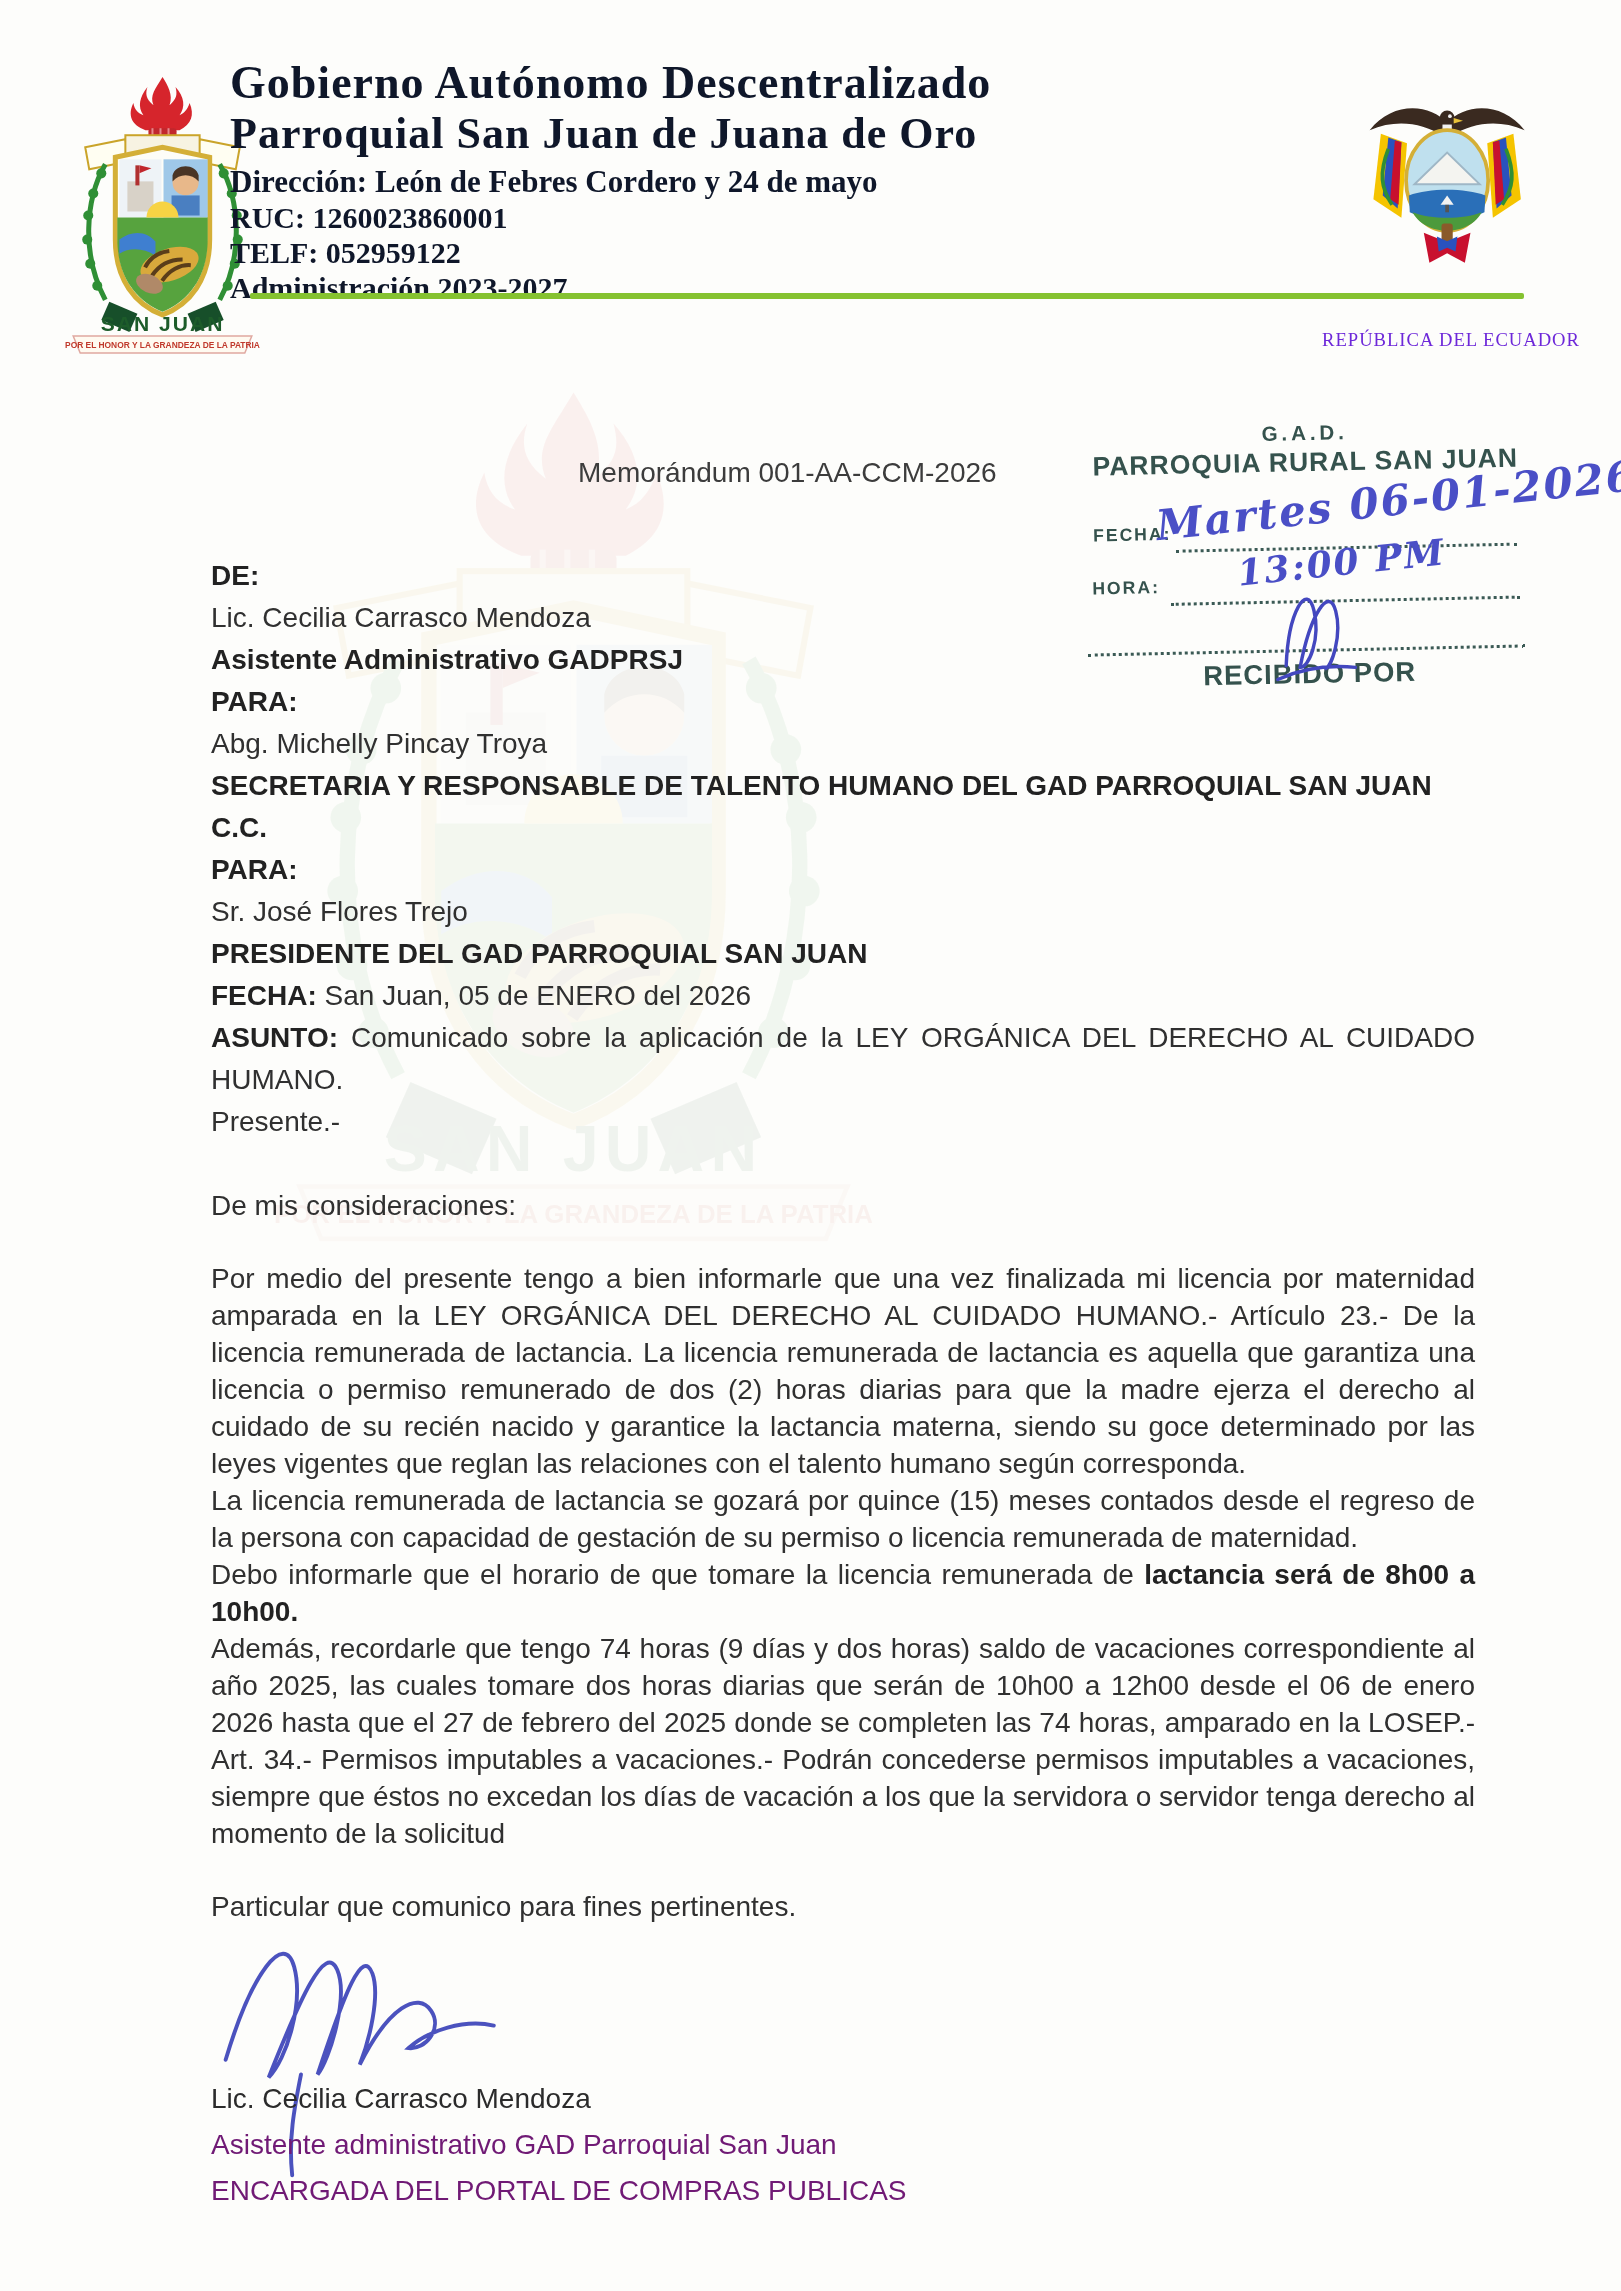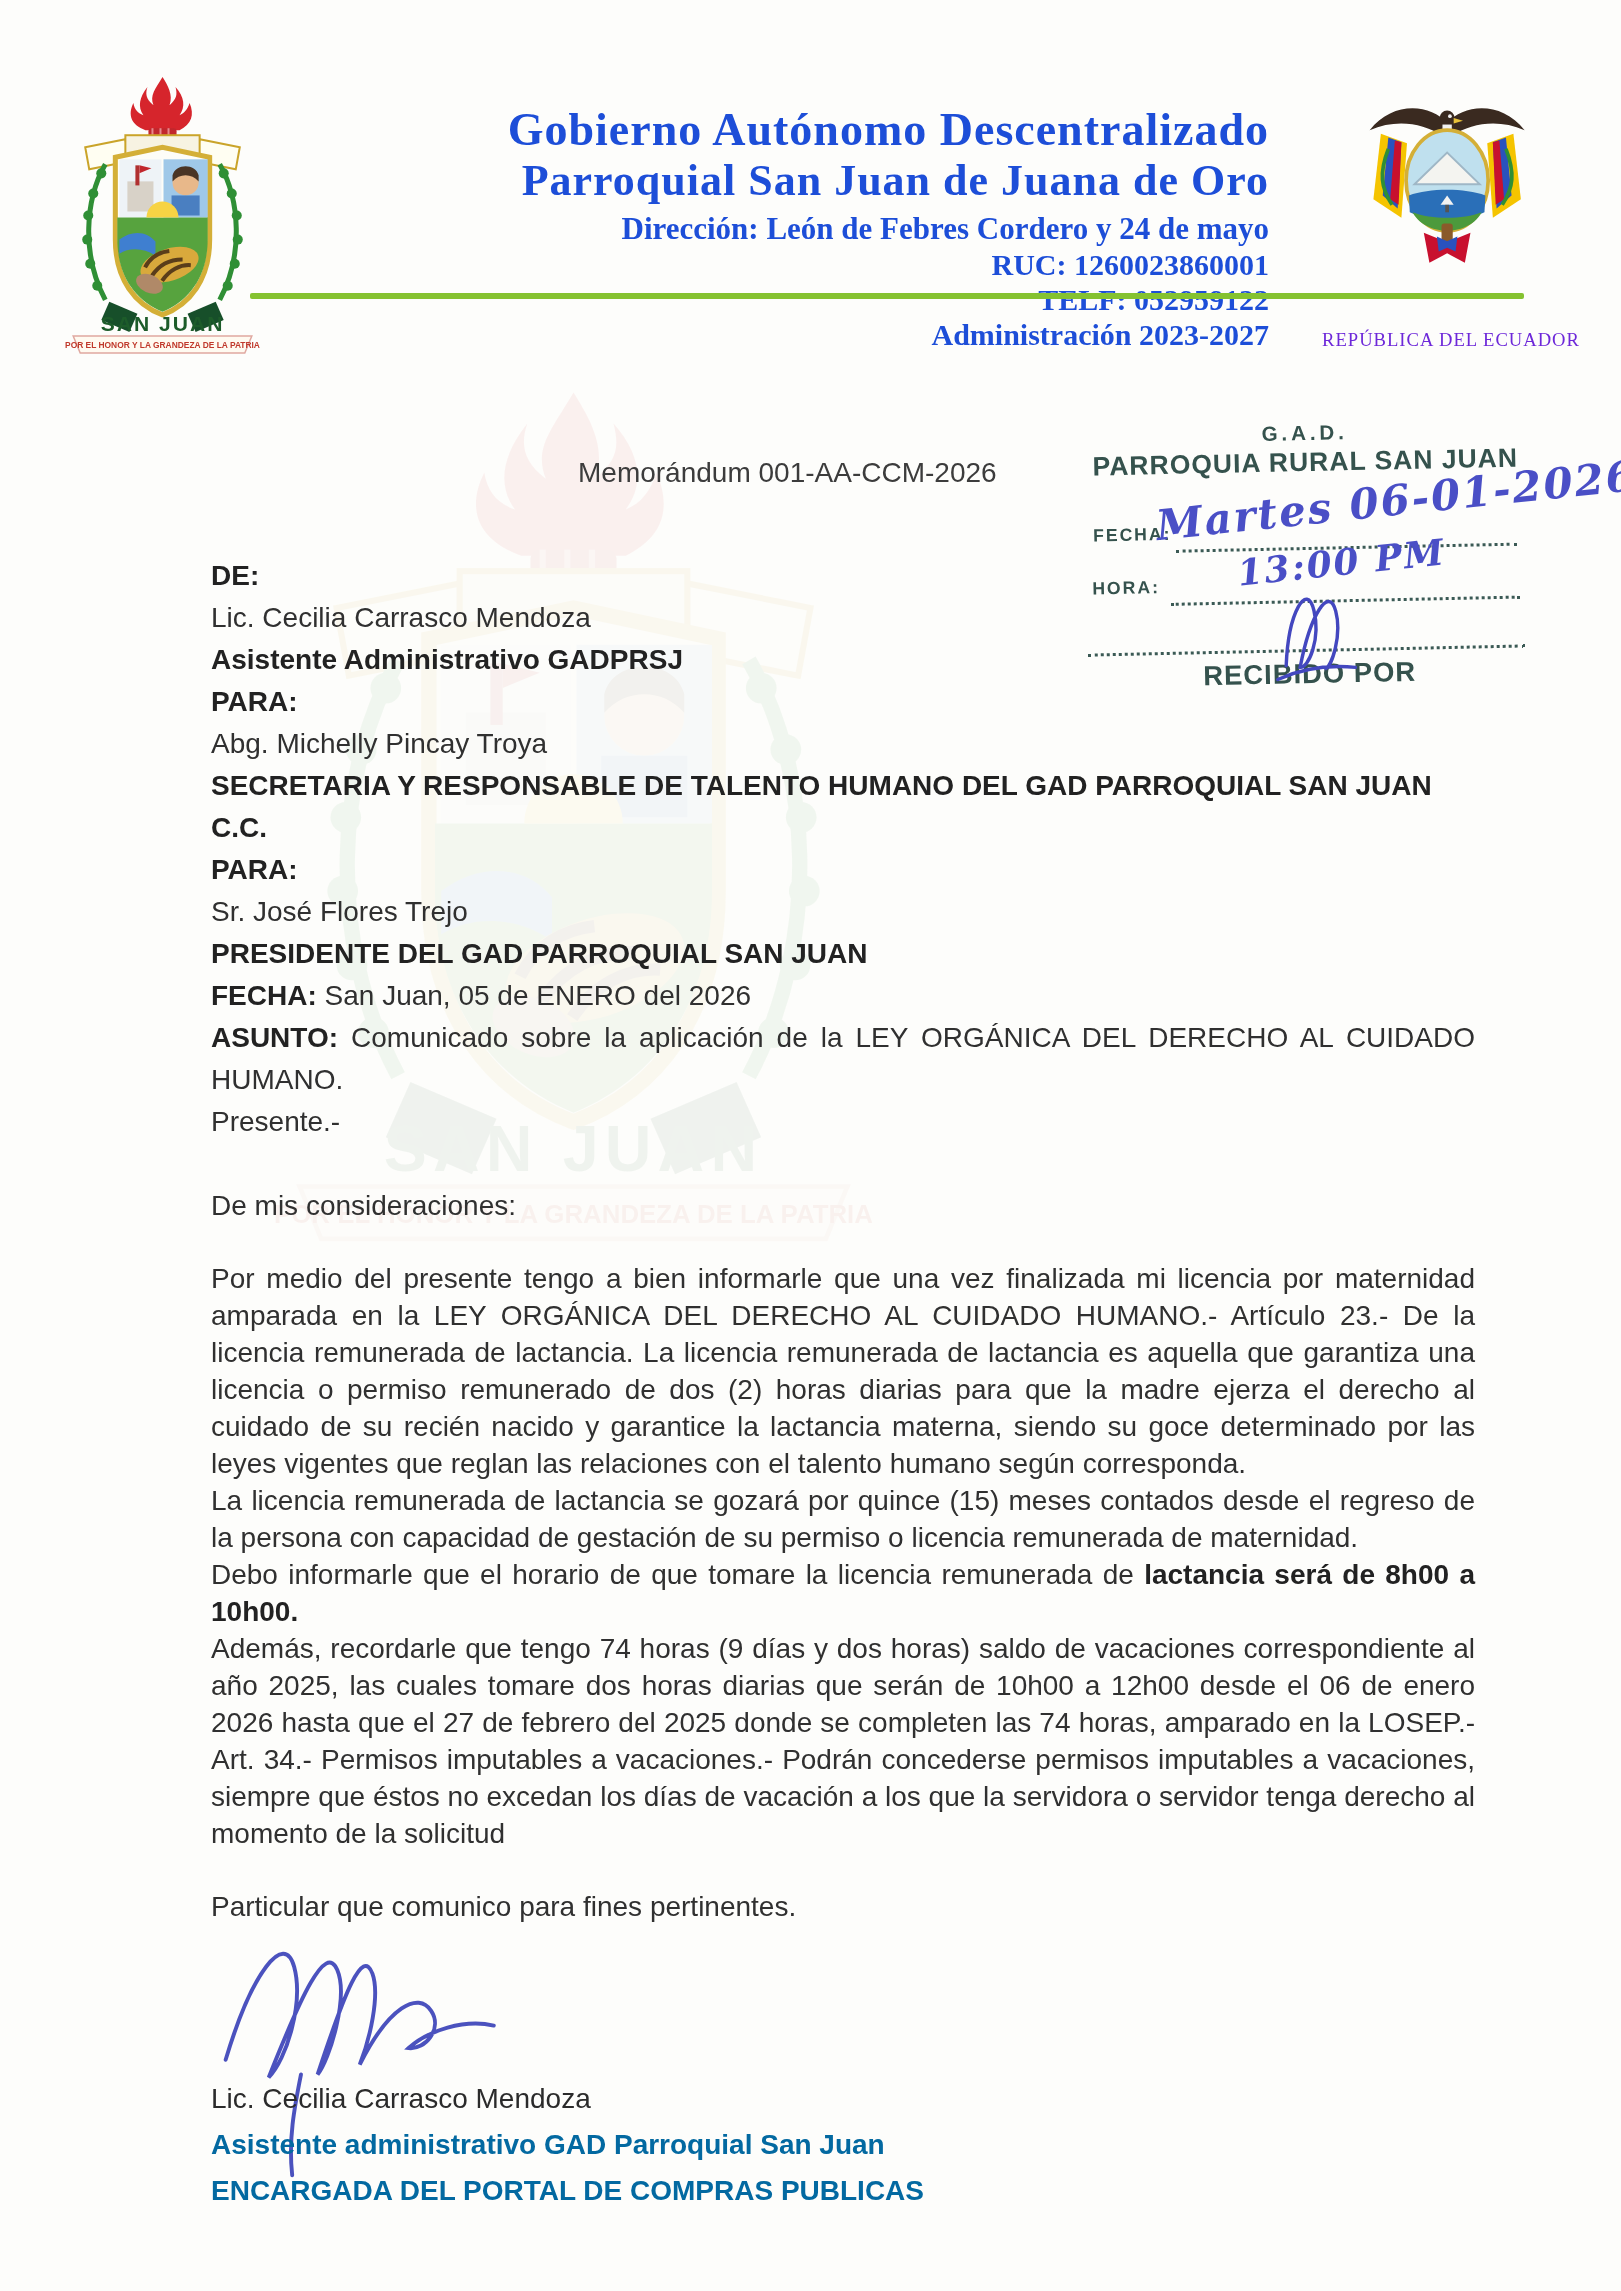--- a/index.html
+++ b/index.html
@@ -8,23 +8,23 @@
     width:1621px;height:2292px;
     margin:0 auto;
     background:#fdfdfb;
     overflow:hidden;
     font-family:"Liberation Sans", sans-serif;
     color:#2e2e2e;
   }
   
   .hdr-text{
     position:absolute;left:230px;top:57px;width:1039px;
-    text-align:right;
+    text-align:left;
     font-family:"Liberation Serif", serif;
-    color:#1d4ed8;font-weight:bold;margin-top:47px;
+    color:#0f172a;font-weight:bold;
   }
   .hdr-line1{font-size:46px;line-height:51px;letter-spacing:1px;}
   .hdr-line2{font-size:44px;line-height:51px;letter-spacing:1px;}
   .hdr-addr{font-size:31px;line-height:37px;margin-top:3.9px;}
   .hdr-small{font-size:30px;line-height:35px;}
   .hdr-divider{
     position:absolute;left:250px;top:293px;width:1274px;height:5.9px;
     background:#85c230;border-radius:2px;
   }
   .logo-left{position:absolute;left:57px;top:69px;width:211px;height:286px;}
@@ -72,21 +72,21 @@
   .hdr-block div{line-height:42px;}
   .gap36{height:35px;}
   .gap44{height:43px;}
   .closing{margin-top:35px;}
   
   .sig-svg{position:absolute;left:208px;top:1913px;pointer-events:none;}
   .sig-block{
     position:absolute;left:211px;top:2076px;width:882px;
     font-size:28px;line-height:46px;color:#2b2b2b;
   }
-  .sig-block .b{font-weight:bold;color:#0369a1;}
+  .sig-block .b{font-weight:normal;color:#701a75;}
   
   .watermark{position:absolute;left:250px;top:368px;opacity:0.055;pointer-events:none;}
 </style>
 </head>
 <body>
 
 <div class="page">
 
   <div class="watermark">
     <svg width="647" height="877" viewBox="0 0 210 285">

